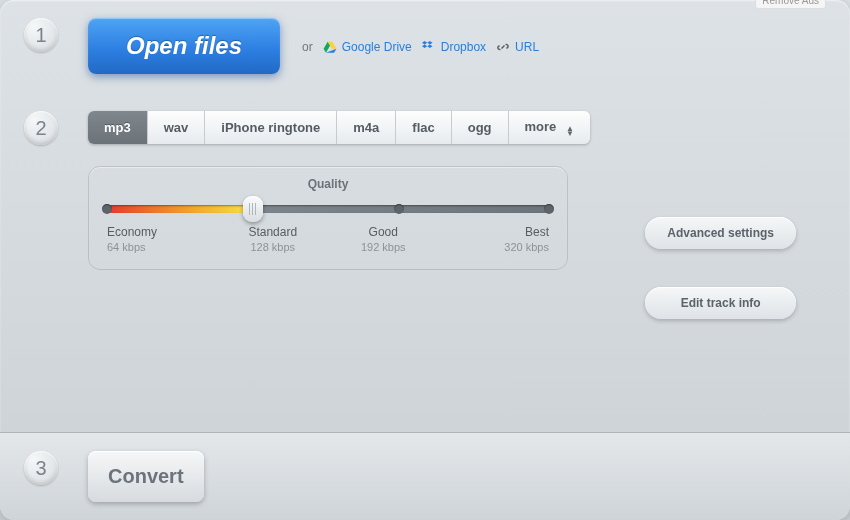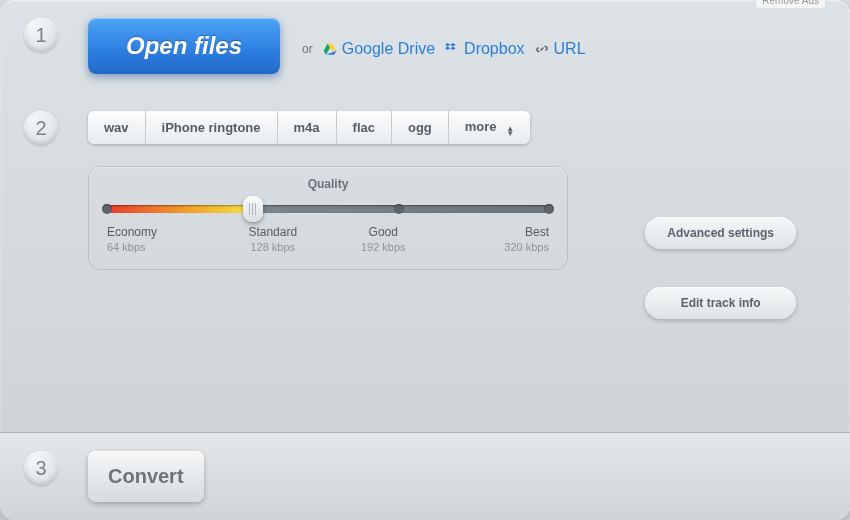--- a/index.html
+++ b/index.html
@@ -65,21 +65,21 @@
   margin-left: 22px;
   font-size: 12px;
   color: #6d7780;
   margin-top: 22px;
 }
 .cloud-link {
   display: inline-flex;
   align-items: center;
   gap: 5px;
   color: #2a7fd8;
-  font-size: 16px;
+  font-size: 12px;
   cursor: pointer;
 }
 .cloud-link .ic { width: 14px; height: 14px; display: inline-flex; align-items:center; justify-content:center;}
 .format-tabs {
   display: inline-flex;
   border-radius: 6px;
   overflow: hidden;
   box-shadow: 0 1px 3px rgba(0,0,0,0.25), inset 0 1px 0 rgba(255,255,255,0.6);
 }
 .format-tab {
@@ -251,20 +251,21 @@
       </span>
     </div>
   </div>
 
   <div class="section-divider"></div>
 
   <div class="section" style="flex-direction:row; align-items:flex-start; min-height:300px;">
     <div class="step-number">2</div>
     <div style="flex:1; position:relative;">
       <div class="format-tabs">
+        <button class="format-tab active">mp3</button>
         <button class="format-tab">wav</button>
         <button class="format-tab">iPhone ringtone</button>
         <button class="format-tab">m4a</button>
         <button class="format-tab">flac</button>
         <button class="format-tab">ogg</button>
         <button class="format-tab">
           <span>more</span>
           <span class="more-arrows">
               <span>▲</span>
               <span>▼</span>

